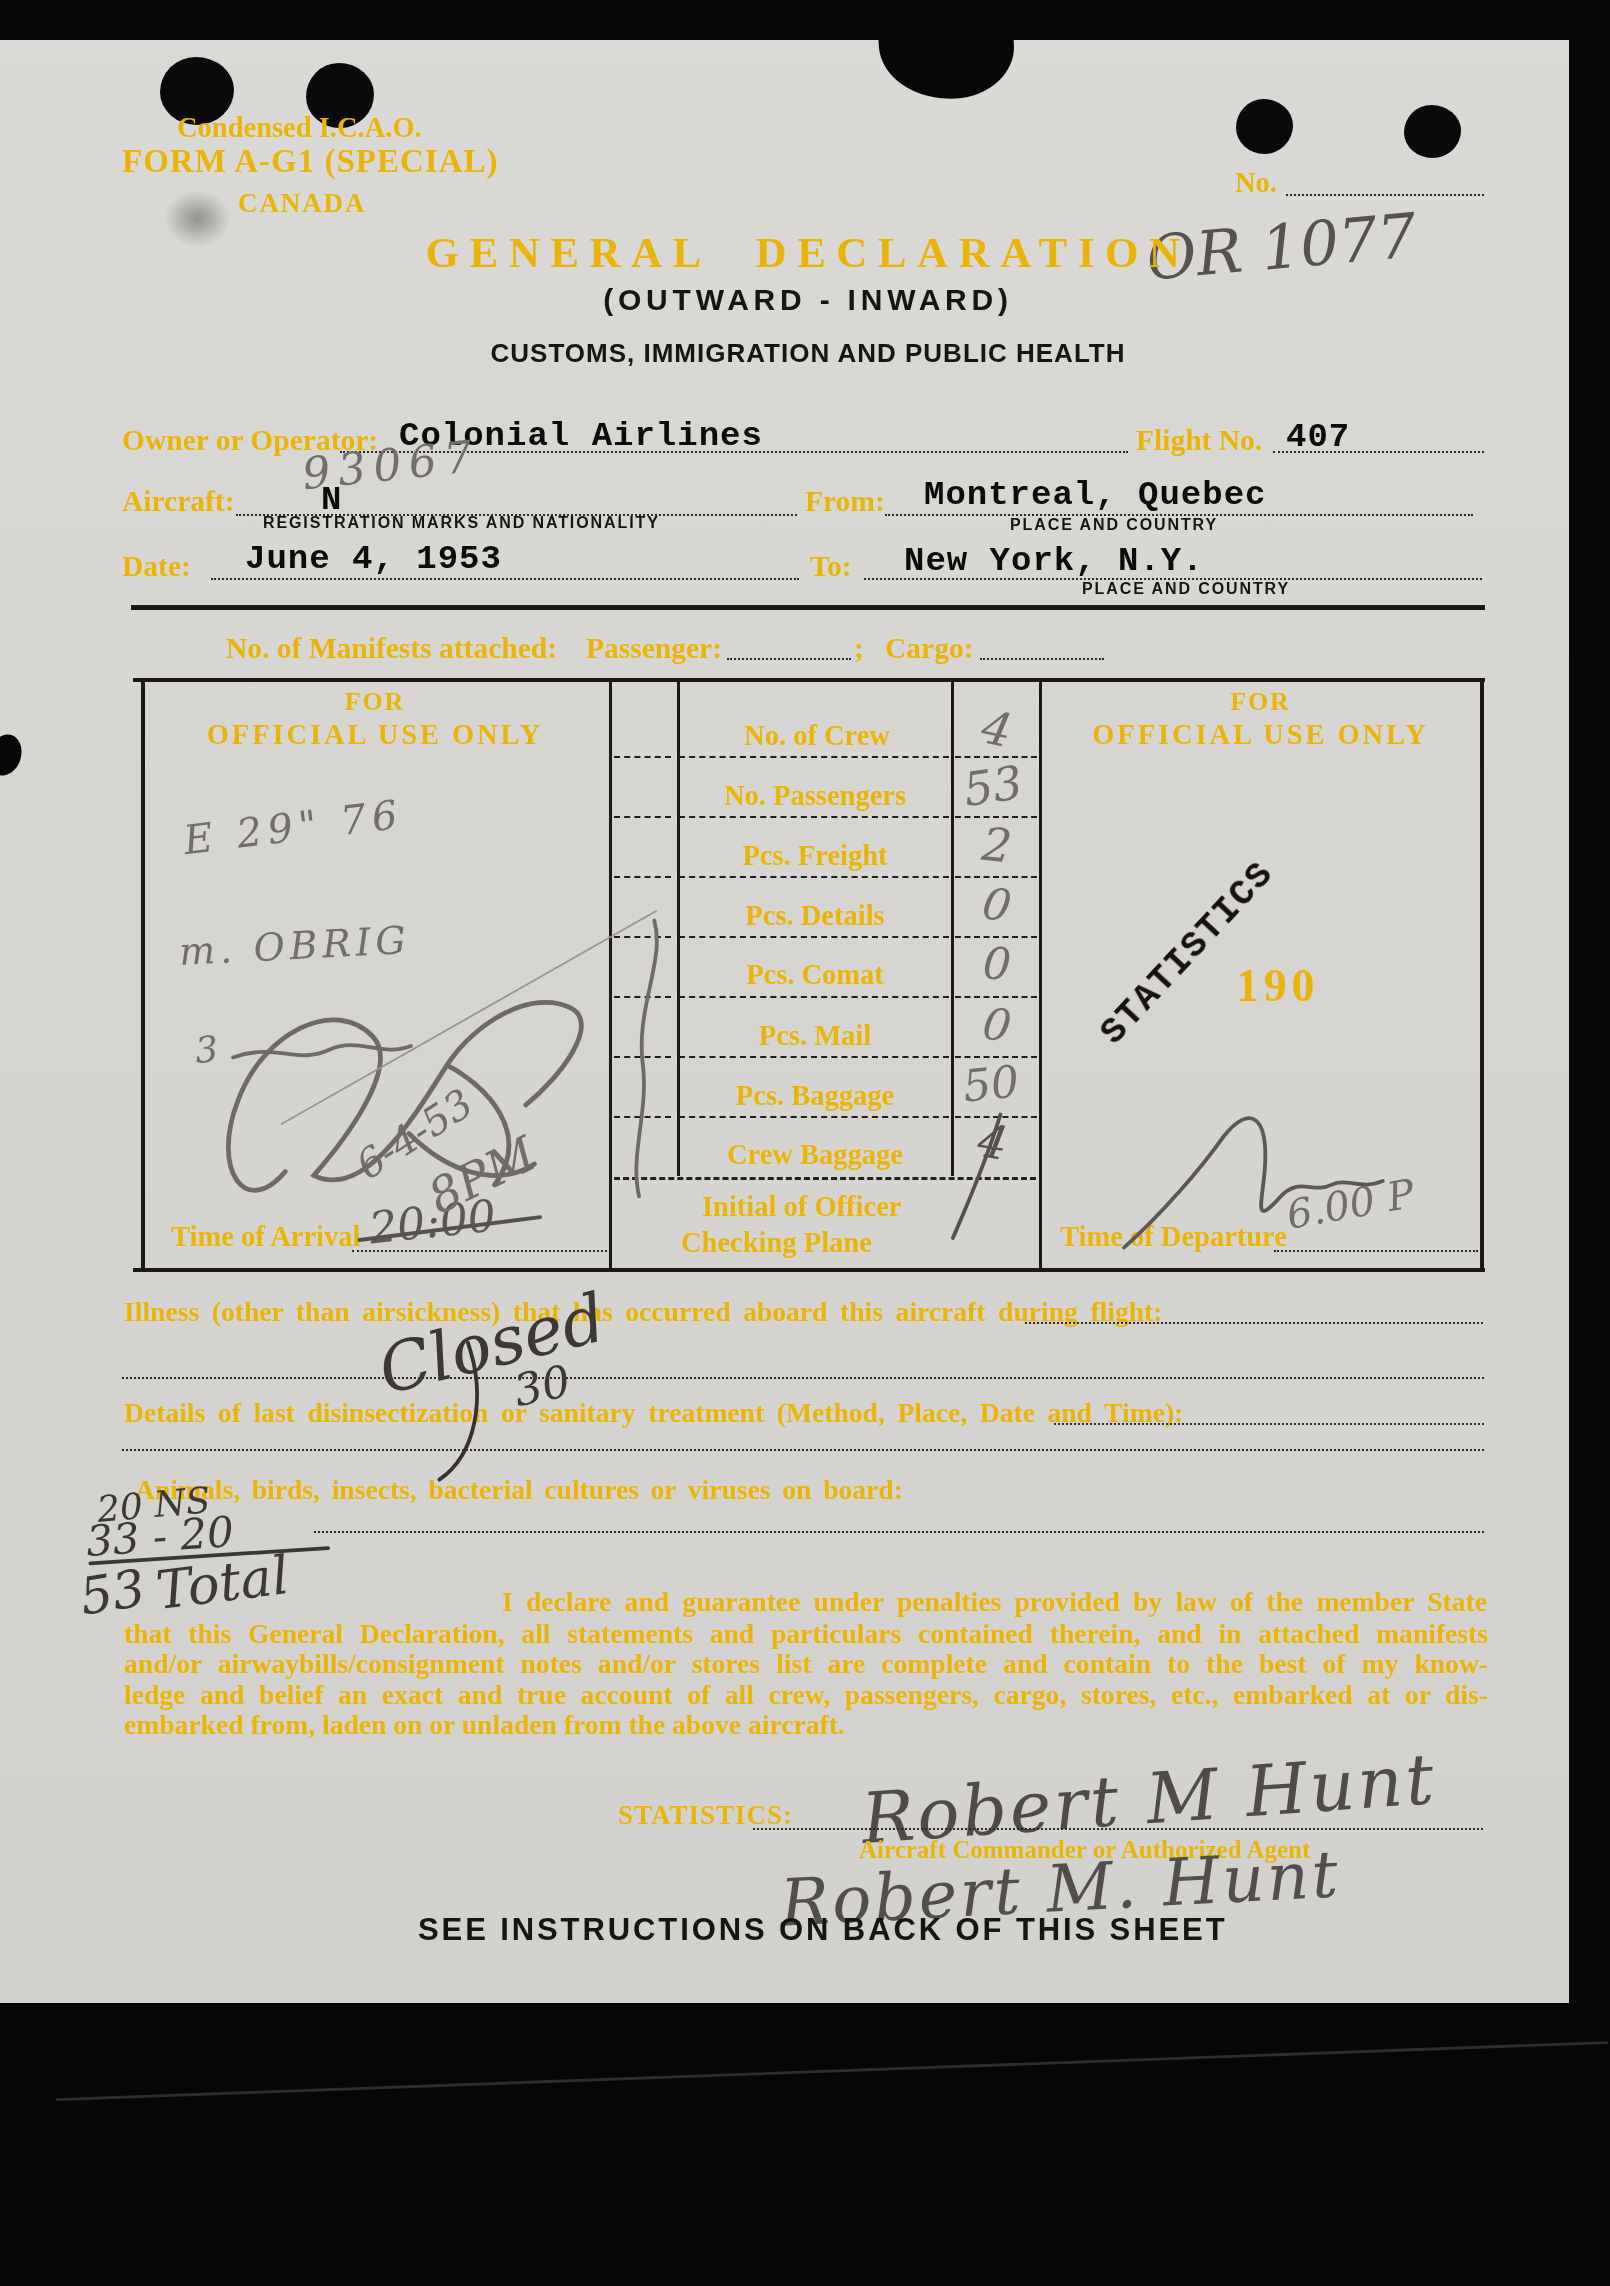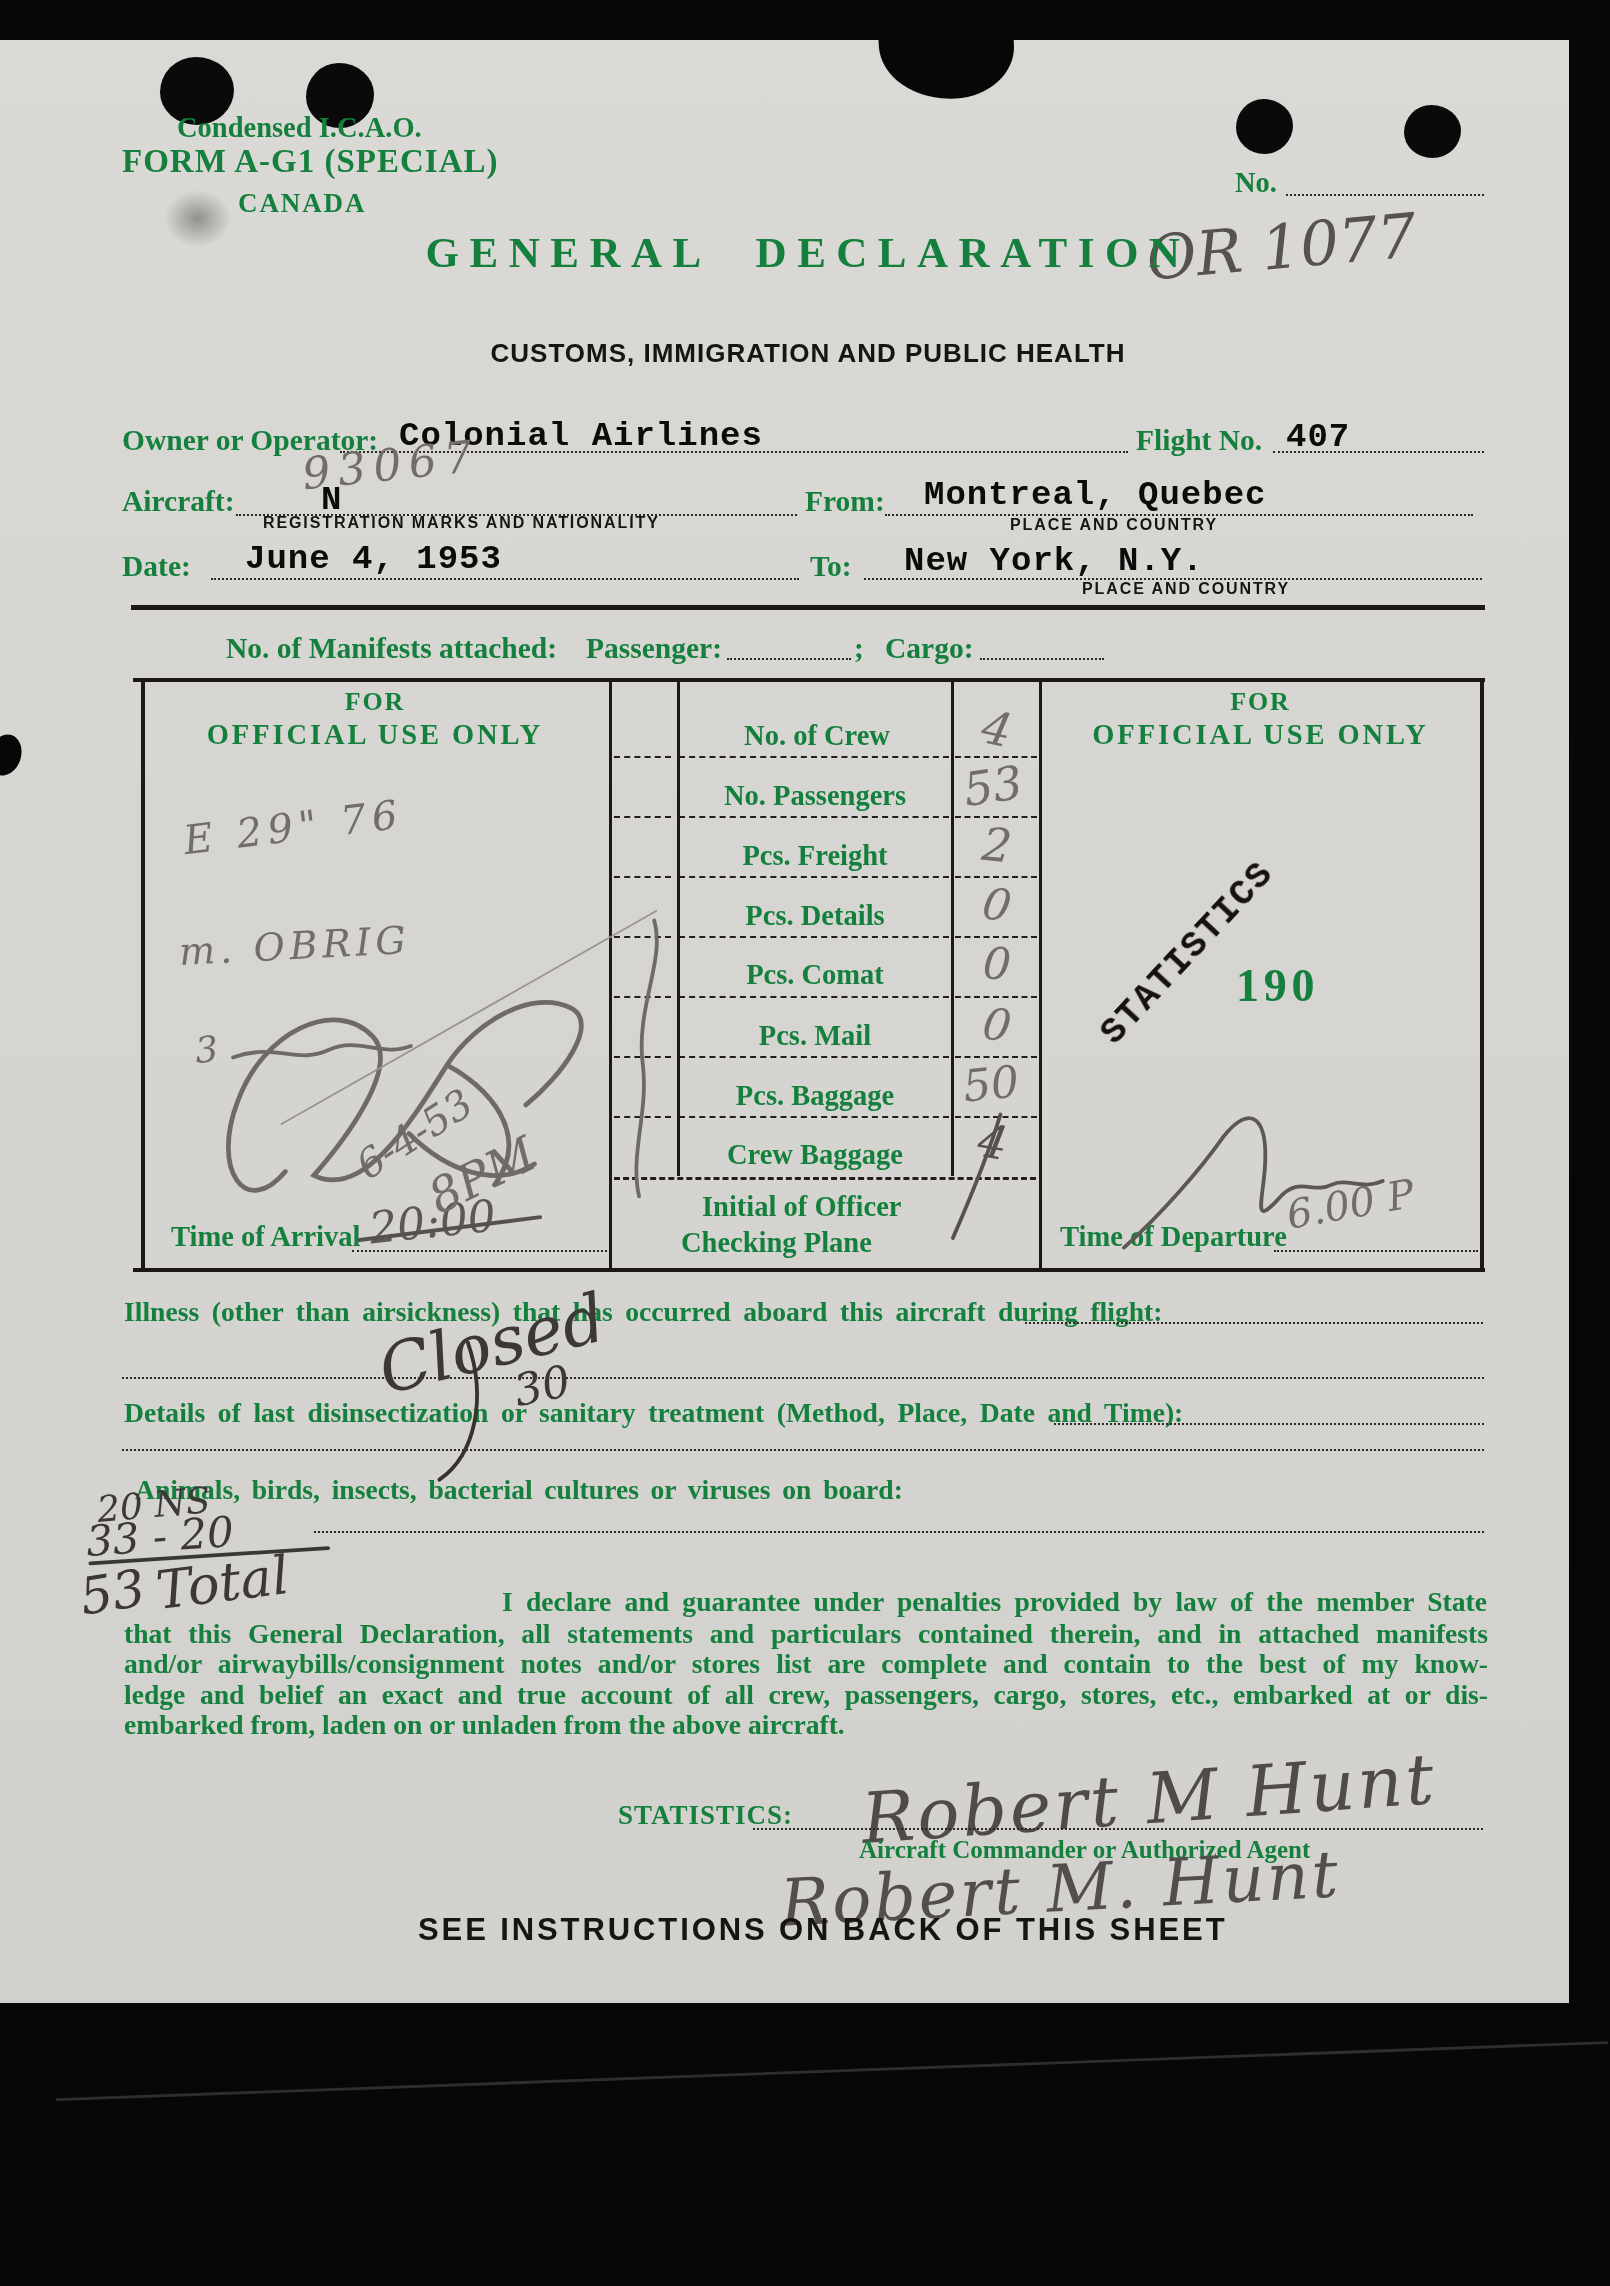--- a/index.html
+++ b/index.html
@@ -1,21 +1,21 @@
 <!DOCTYPE html>
 <html style="font-size:15px"><head>
 <meta charset="utf-8">
 <style>
   html,body{margin:0;padding:0;background:#000;}
   #canvas{position:relative;width:1610px;height:2286px;background:#060606;overflow:hidden;
           font-family:"Liberation Serif",serif;}
   .abs{position:absolute;white-space:nowrap;}
   .paper{position:absolute;left:0;top:40px;width:1571px;height:1963px;
          background:linear-gradient(180deg,#dad9d5 0%,#d6d5d1 40%,#d2d1cd 100%);}
-  .p{font-family:"Liberation Serif",serif;font-weight:700;color:#15803d;}
+  .p{font-family:"Liberation Serif",serif;font-weight:700;color:#eab308;}
   .sans{font-family:"Liberation Sans",sans-serif;font-weight:700;color:#171513;}
   .typed{font-family:"Liberation Mono",monospace;font-weight:700;color:#0c0b0a;
          letter-spacing:1px;filter:blur(0.5px);}
   .hw{font-family:"DejaVu Serif",serif;font-style:italic;color:#716d68;}
   .ink{color:#3b3835;}
   .dots{position:absolute;height:0;border-bottom:2.9px dotted #2b2826;}
   .dash{position:absolute;height:0;border-bottom:2.9px dashed #221f1d;}
   .v{position:absolute;width:2.9px;background:#1b1816;}
   .h{position:absolute;height:3.8px;background:#1b1816;}
   .hole{position:absolute;background:#0a0a0a;border-radius:48% 52% 50% 50%/52% 48% 52% 48%;}
@@ -45,20 +45,21 @@
 
   <div class="abs p" style="left:177px;top:112px;font-size:28.5px;">Condensed I.C.A.O.</div>
   <div class="abs p" style="left:122px;top:143px;font-size:33px;letter-spacing:1px;">FORM A-G1 (SPECIAL)</div>
   <div class="abs p" style="left:238px;top:188px;font-size:27px;letter-spacing:1.9px;">CANADA</div>
 
   <div class="abs p" style="left:1235px;top:167px;font-size:28.5px;">No.</div>
   <div class="dots" style="left:1286px;top:194px;width:198px;"></div>
   <div class="abs hw" style="left:1146px;top:211px;font-size:61px;transform:rotate(-5deg);color:#56524e;">OR 1077</div>
 
   <div class="abs p ctr" style="left:380px;top:228px;width:856px;font-size:43px;letter-spacing:10.5px;word-spacing:25px;">GENERAL DECLARATION</div>
+  <div class="abs sans ctr" style="left:380px;top:283px;width:856px;font-size:30px;letter-spacing:4.8px;">(OUTWARD - INWARD)</div>
   <div class="abs sans ctr" style="left:380px;top:338px;width:856px;font-size:26px;letter-spacing:1px;">CUSTOMS, IMMIGRATION AND PUBLIC HEALTH</div>
 
   <div class="abs p" style="left:122px;top:424px;font-size:29.5px;">Owner or Operator:</div>
   <div class="dots" style="left:340px;top:451px;width:788px;"></div>
   <div class="abs typed" style="left:399px;top:417px;font-size:34px;">Colonial Airlines</div>
   <div class="abs p" style="left:1136px;top:424px;font-size:29.5px;">Flight No.</div>
   <div class="dots" style="left:1273px;top:451px;width:211px;"></div>
   <div class="abs typed" style="left:1286px;top:418px;font-size:34px;">407</div>
 
   <div class="abs p" style="left:122px;top:485px;font-size:29.5px;">Aircraft:</div>

